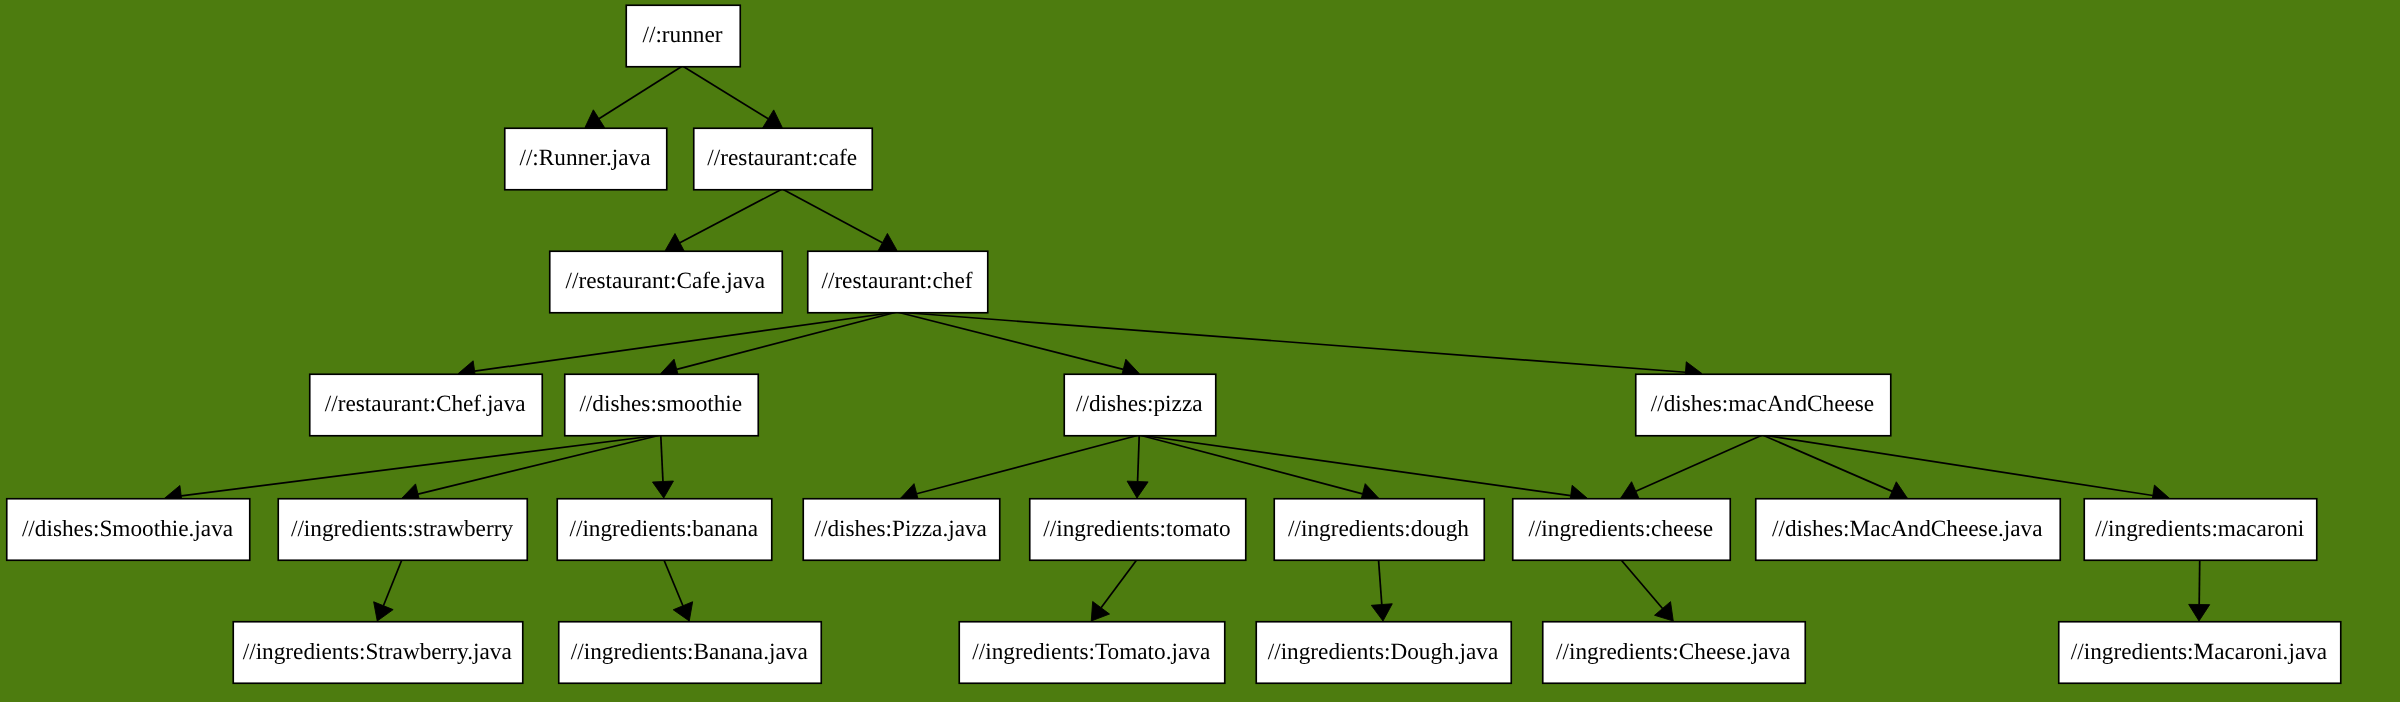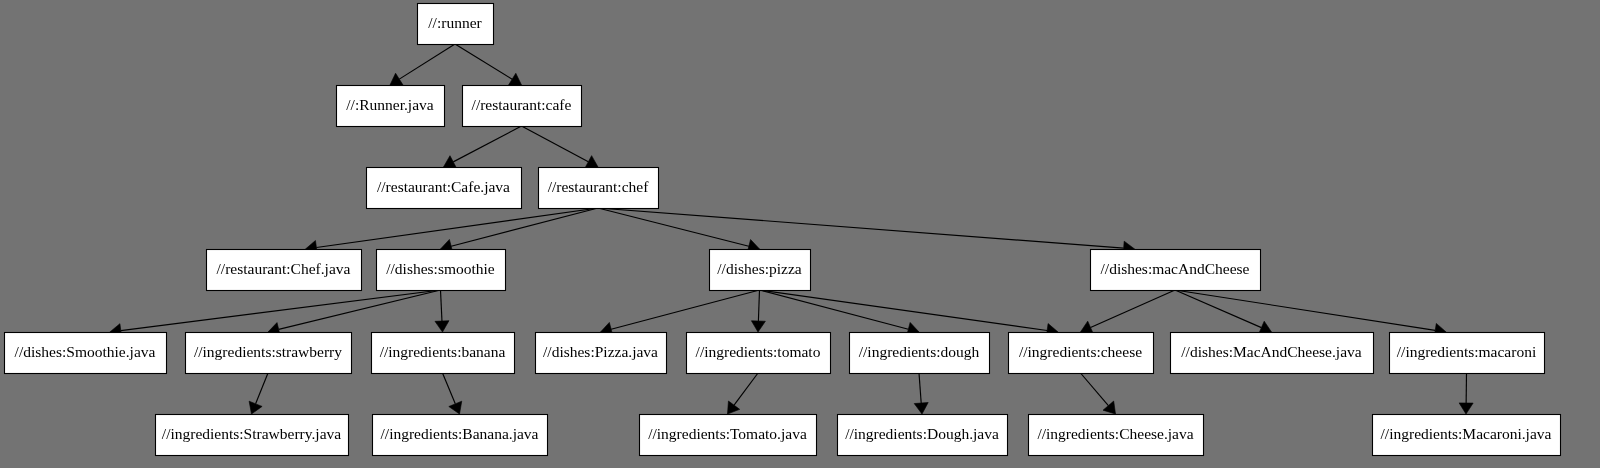--- a/index.html
+++ b/index.html
@@ -4,21 +4,21 @@
 <style>
   html, body {
     margin: 0;
     padding: 0;
     background: #ffffff;
   }
   #graph-root {
     position: relative;
     width: 1600px;
     height: 468px;
-    background: #737373;
+    background: #4d7c0f;
     overflow: hidden;
     font-family: "Liberation Serif", "DejaVu Serif", serif;
   }
   svg#graph-canvas {
     position: absolute;
     top: 0;
     left: 0;
     width: 1600px;
     height: 468px;
     display: block;

